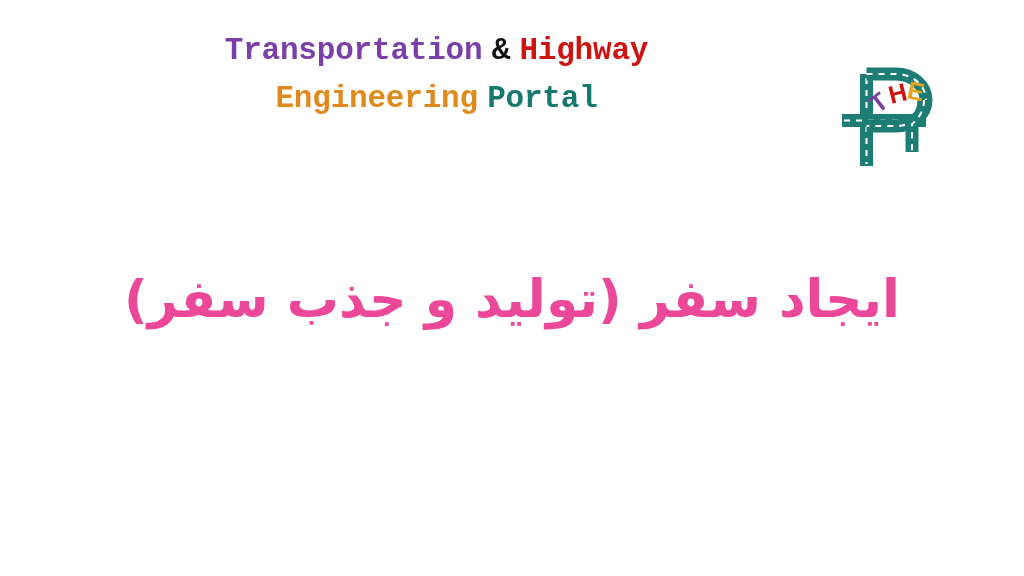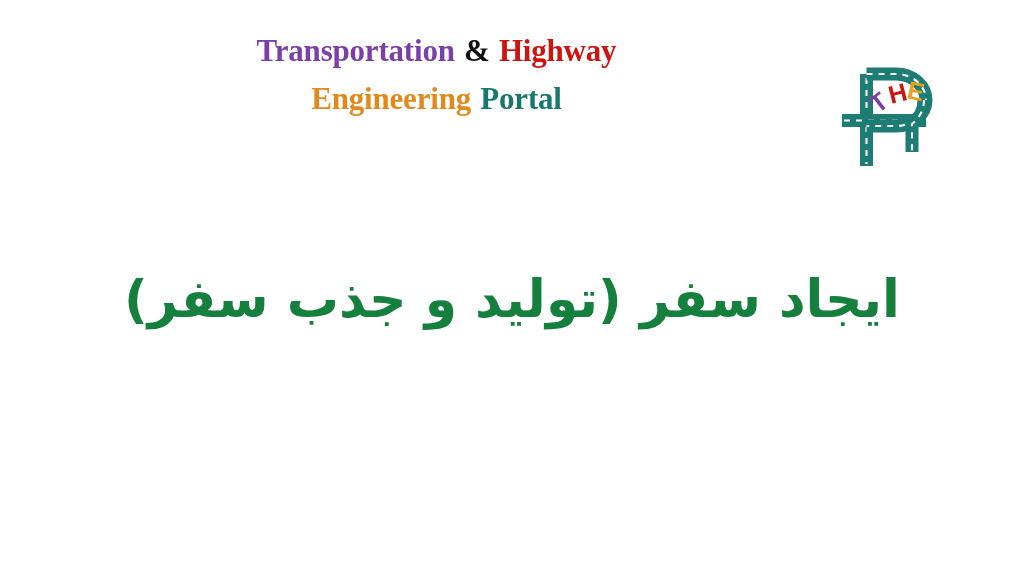--- a/index.html
+++ b/index.html
@@ -28,21 +28,21 @@
     height: 110px;
     pointer-events: none;
   }
   .brand-wordmark {
     position: absolute;
     left: 0;
     top: 0;
     width: 871px;
     text-align: center;
     line-height: 1.08;
-    font-family: Liberation Serif, serif;
+    font-family: Liberation Mono, monospace;
     font-weight: bold;
     font-size: 31px;
     letter-spacing: -0.2px;
     white-space: nowrap;
   }
   .brand-line {
     display: block;
     padding-left: 2px;
   }
   .brand-line2 {
@@ -67,21 +67,21 @@
 
   
   .slide-heading {
     position: absolute;
     left: 0;
     top: 232px;
     width: 1024px;
     text-align: center;
     direction: rtl;
     unicode-bidi: isolate;
-    color: #15803d;
+    color: #ec4899;
     font-family: "DejaVu Sans", "Liberation Sans", sans-serif;
     font-weight: bold;
     font-size: 52px;
     line-height: 1.25;
     white-space: nowrap;
   }
 
   
   .slide-body {
     position: absolute;

